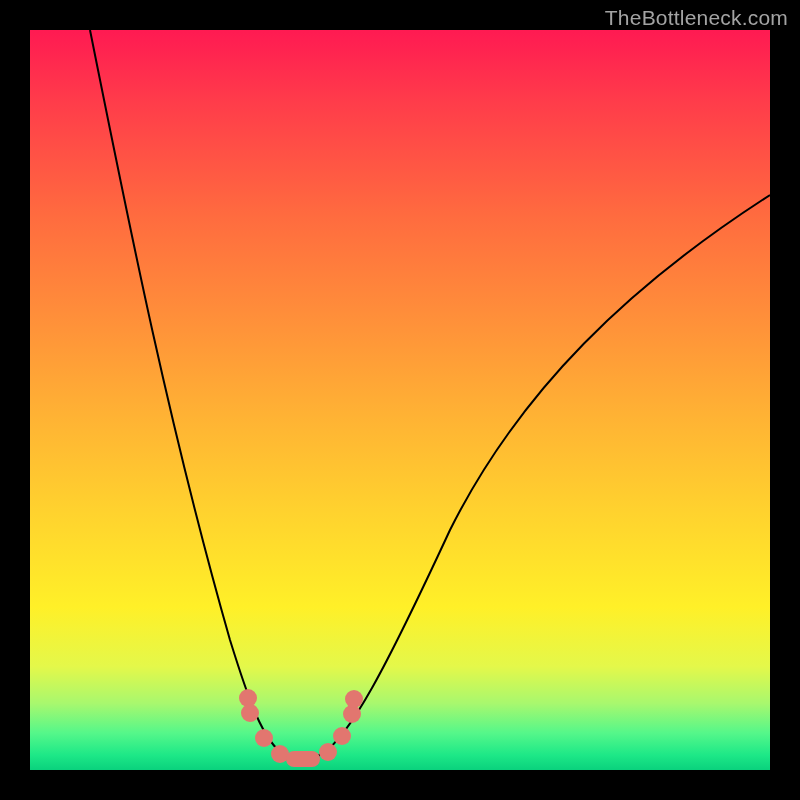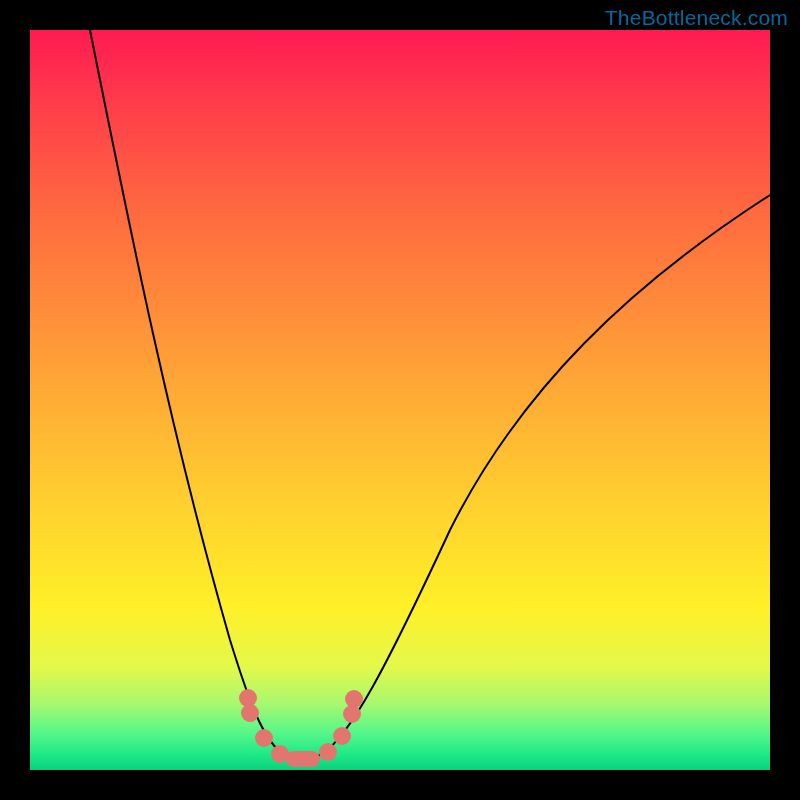--- a/index.html
+++ b/index.html
@@ -39,21 +39,21 @@
       #a8f86e 91%,
       #55f78a 95%,
       #1de887 98%,
       #0ad17d 100%
     );
   }
   .watermark {
     position: absolute;
     top: 6px;
     right: 12px;
-    color: #0369a1;
+    color: #a3a3a3;
     font-size: 21px;
     font-weight: 500;
     letter-spacing: 0.2px;
     z-index: 10;
     text-align: right;
   }
   svg.curve {
     position: absolute;
     left: 0;
     top: 0;

